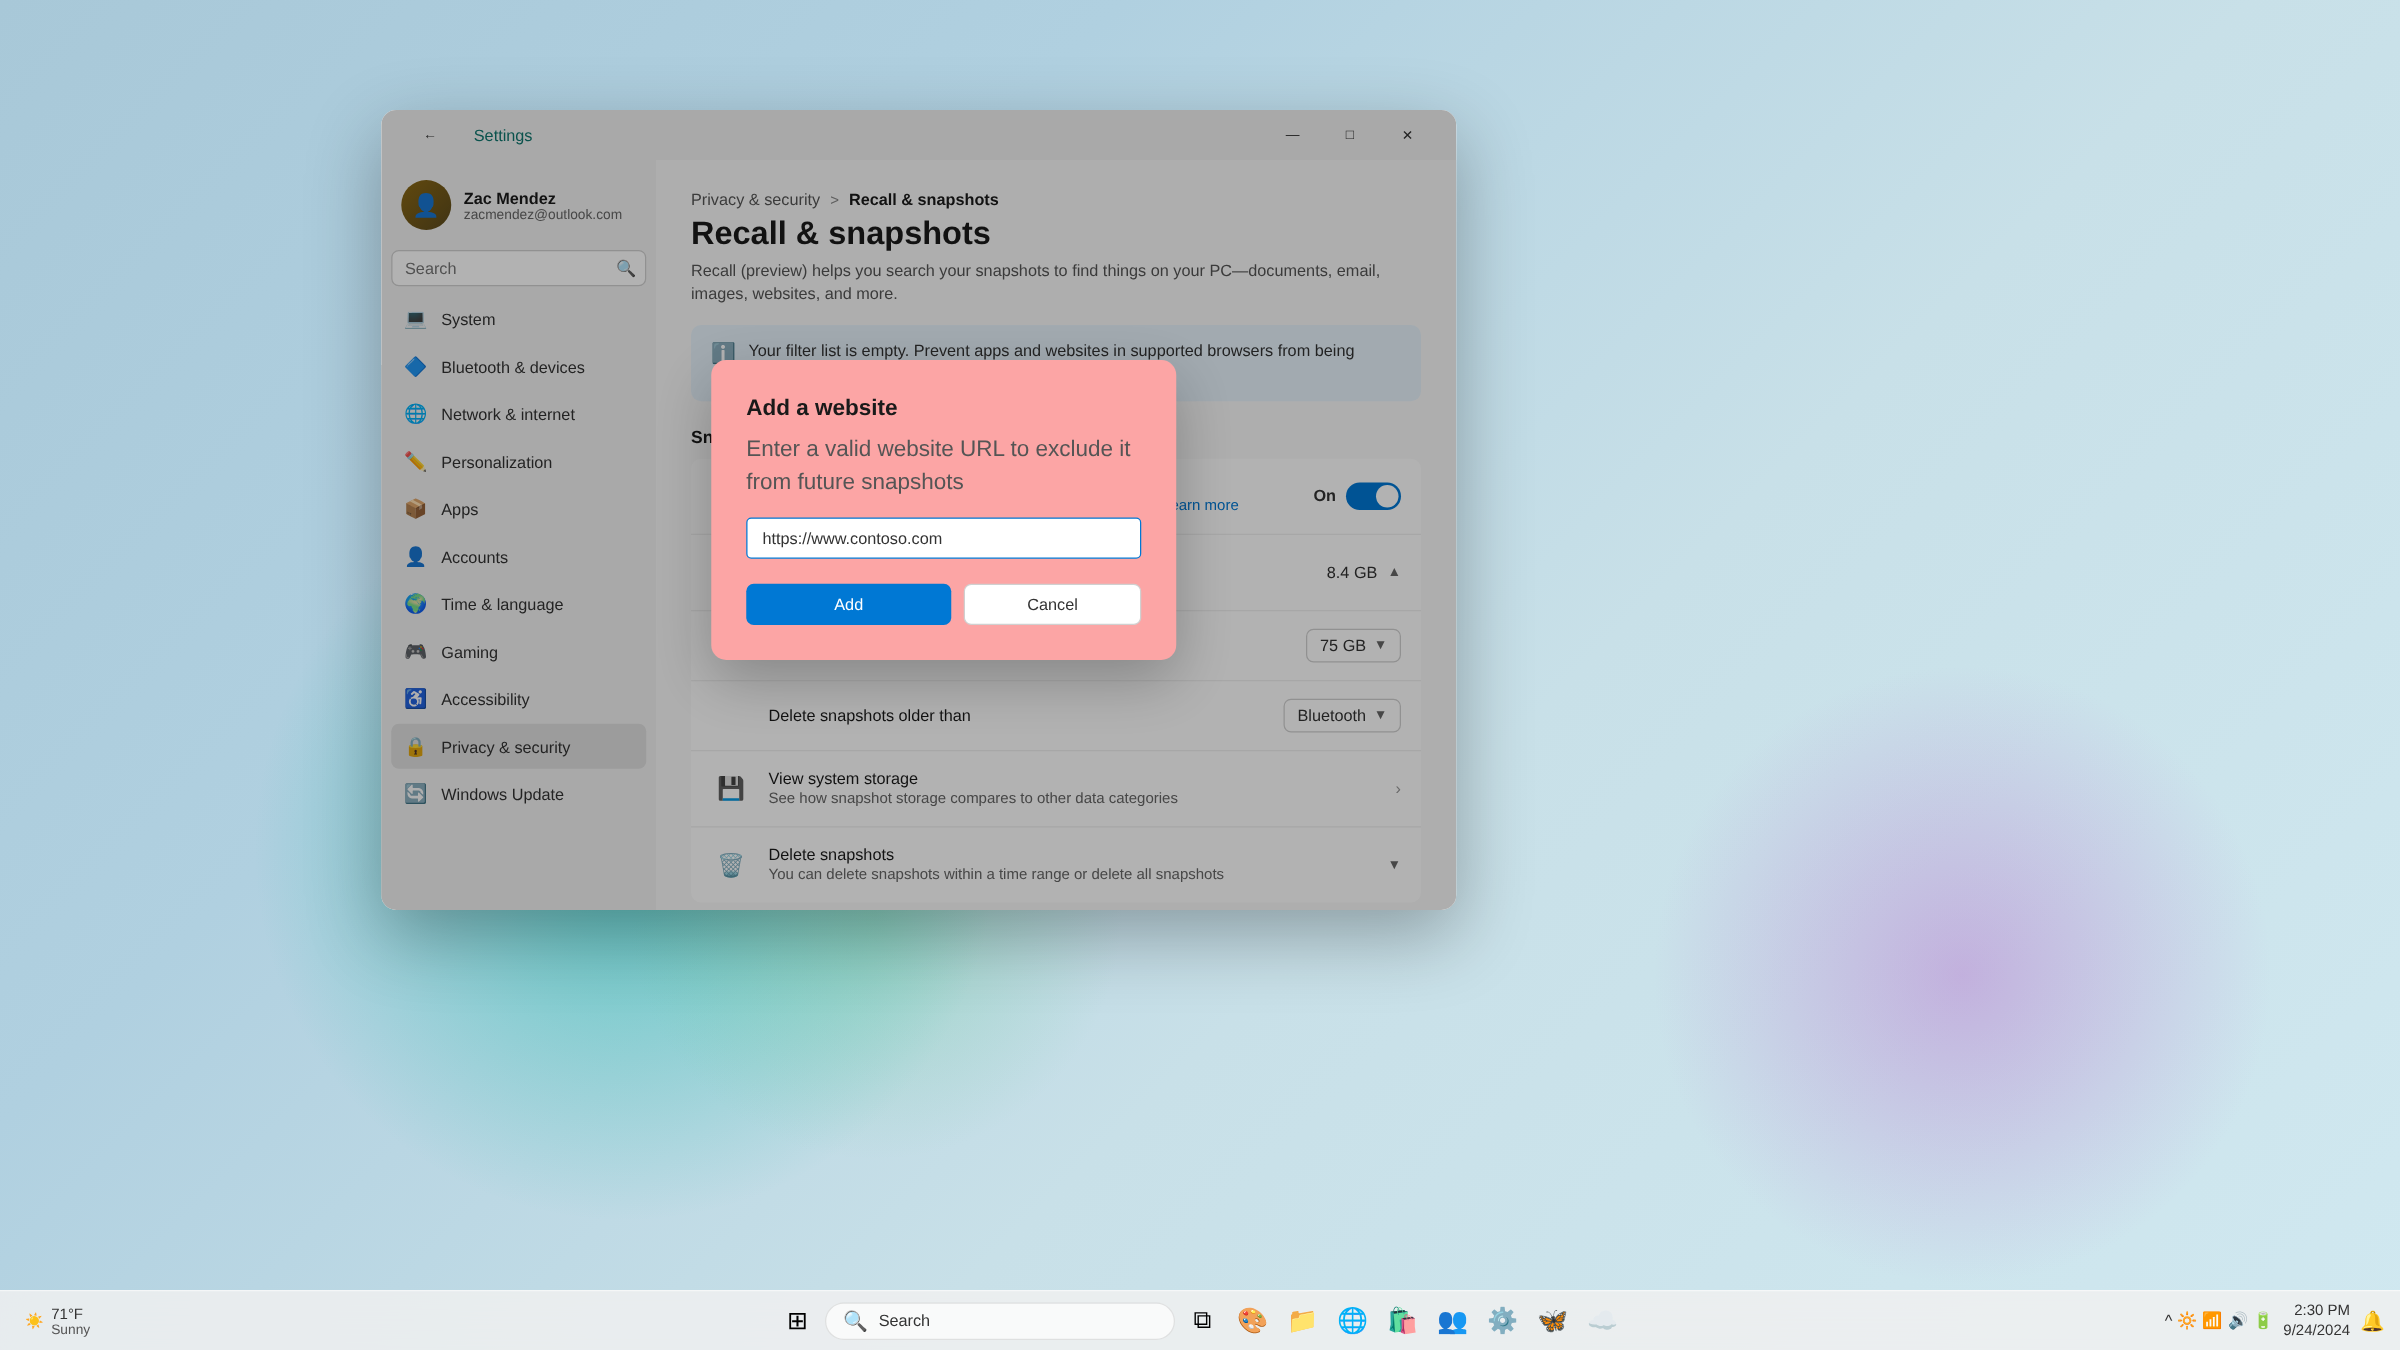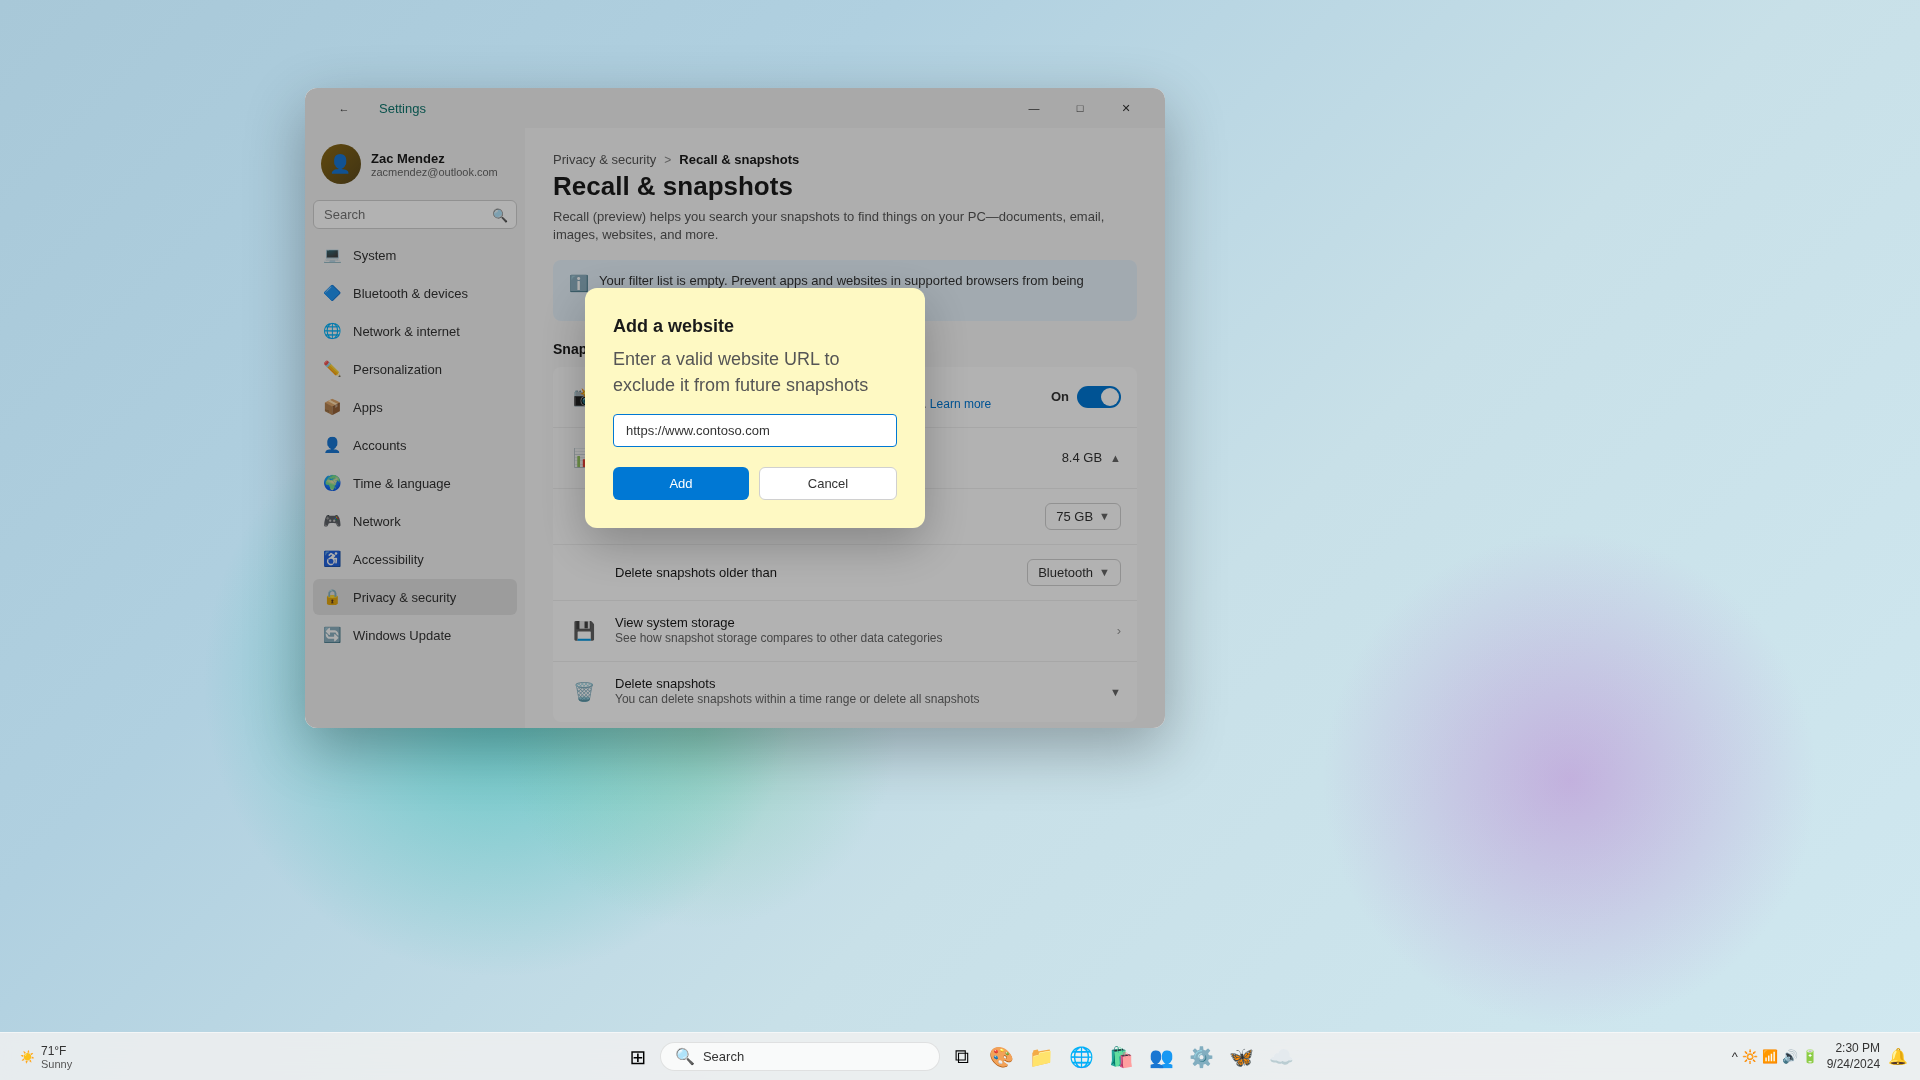--- a/index.html
+++ b/index.html
@@ -321,24 +321,24 @@
     .dialog-overlay {
       position: absolute;
       inset: 0;
       background: rgba(0,0,0,0.3);
       display: flex;
       align-items: center;
       justify-content: center;
       z-index: 100;
     }
     .dialog {
-      background: #fef9c3;
+      background: #fca5a5;
       border-radius: 12px;
       padding: 28px;
-      width: 340px;
+      width: 372px;
       box-shadow: 0 16px 48px rgba(0,0,0,0.25);
       margin-left: 40px;
     }
     .dialog-title { font-size: 18px; font-weight: 600; color: #1a1a1a; margin-bottom: 10px; }
     .dialog-desc { font-size: 18px; color: #555; margin-bottom: 16px; line-height: 1.4; }
     .dialog-input {
       width: 100%;
       padding: 8px 12px;
       border: 1px solid #0078d4;
       border-radius: 4px;
@@ -346,21 +346,21 @@
       outline: none;
       margin-bottom: 20px;
       color: #333;
     }
     .dialog-buttons {
       display: flex;
       gap: 10px;
     }
     .btn-primary {
       flex: 1;
-      padding: 8px 16px;
+      padding: 8px 28px;
       background: #0078d4;
       color: white;
       border: none;
       border-radius: 6px;
       font-size: 13px;
       font-weight: 500;
       cursor: pointer;
     }
     .btn-secondary {
       flex: 1;
@@ -435,21 +435,21 @@
         <div class="nav-item">
           <span class="nav-icon" style="color:#0078d4">👤</span>
           <span>Accounts</span>
         </div>
         <div class="nav-item">
           <span class="nav-icon" style="color:#0078d4">🌍</span>
           <span>Time &amp; language</span>
         </div>
         <div class="nav-item">
           <span class="nav-icon" style="color:#555">🎮</span>
-          <span>Network</span>
+          <span>Gaming</span>
         </div>
         <div class="nav-item">
           <span class="nav-icon" style="color:#f0a000">♿</span>
           <span>Accessibility</span>
         </div>
         <div class="nav-item active">
           <span class="nav-icon" style="color:#0078d4">🔒</span>
           <span>Privacy &amp; security</span>
         </div>
         <div class="nav-item">

